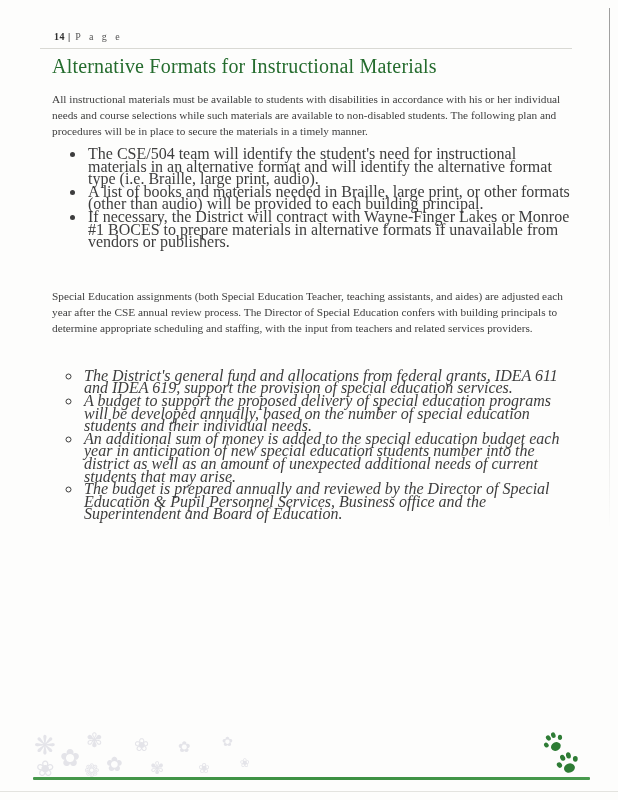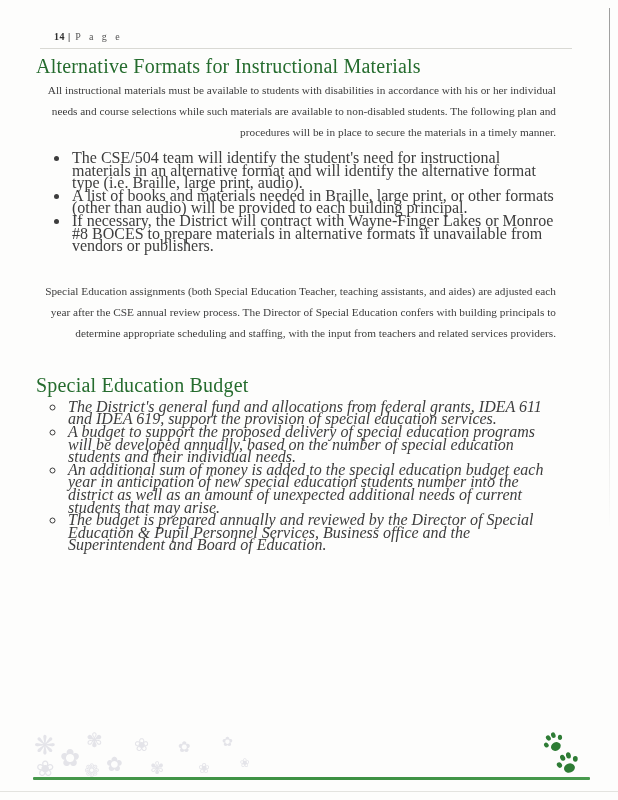--- a/index.html
+++ b/index.html
@@ -34,36 +34,36 @@
     top: 48px;
     left: 40px;
     width: 532px;
     border-top: 1px solid #d9d9d4;
   }
 
   
   .content {
     position: absolute;
     top: 55px;
-    left: 36px;
+    left: 52px;
     width: 520px;
   }
   h1.section-heading {
     margin: 0;
     font-family: "Liberation Serif", serif;
     font-size: 20px;
     font-weight: 500;
     color: #256c2e;
     letter-spacing: 0.2px;
   }
   p.body-para {
-    margin: 2px 0 0 0;
+    margin: 13px 0 0 0;
     font-size: 11.3px;
-    line-height: 21px;
-    text-align: right;
+    line-height: 16px;
+    text-align: left;
     color: #3d3d3d;
   }
   ul.bullet-list {
     margin: 9px 0 0 0;
     padding-left: 34px;
     width: 486px;
     font-size: 16px;
     line-height: 12.6px;
     color: #3d3d3d;
   }
@@ -147,34 +147,33 @@
   <div class="header-rule"></div>
 
   <div class="content">
 
     <section>
       <h1 class="section-heading">Alternative Formats for Instructional Materials</h1>
       <p class="body-para">All instructional materials must be available to students with disabilities in accordance with his or her individual needs and course selections while such materials are available to non-disabled students.  The following plan and procedures will be in place to secure the materials in a timely manner.</p>
       <ul class="bullet-list disc-list">
         <li>The CSE/504 team will identify the student's need for instructional materials in an alternative format and will identify the alternative format type (i.e. Braille, large print, audio).</li>
         <li>A list of books and materials needed in Braille, large print, or other formats (other than audio) will be provided to each building principal.</li>
-        <li>If necessary, the District will contract with Wayne-Finger Lakes or Monroe #8 BOCES to prepare materials in alternative formats if unavailable from vendors or publishers.</li>
+        <li>If necessary, the District will contract with Wayne-Finger Lakes or Monroe #1 BOCES to prepare materials in alternative formats if unavailable from vendors or publishers.</li>
       </ul>
     </section>
 
     <div class="gap-md"></div>
 
     <section>
       <p class="body-para">Special Education assignments (both Special Education Teacher, teaching assistants, and aides) are adjusted each year after the CSE annual review process. The Director of Special Education confers with building principals to determine appropriate scheduling and staffing, with the input from teachers and related services providers.</p>
     </section>
 
     <div class="gap-lg"></div>
 
     <section>
-      <h1 class="section-heading">Special Education Budget</h1>
       <ul class="bullet-list circle-list" style="margin-top:4px;font-style:italic;">
         <li>The District's general fund and allocations from federal grants, IDEA 611 and IDEA 619, support the provision of special education services.</li>
         <li>A budget to support the proposed delivery of special education programs will be developed annually, based on the number of special education students and their individual needs.</li>
         <li>An additional sum of money is added to the special education budget each year in anticipation of new special education students number into the district as well as an amount of unexpected additional needs of current students that may arise.</li>
         <li>The budget is prepared annually and reviewed by the Director of Special Education &amp; Pupil Personnel Services, Business office and the Superintendent and Board of Education.</li>
       </ul>
     </section>
 
   </div>
 

